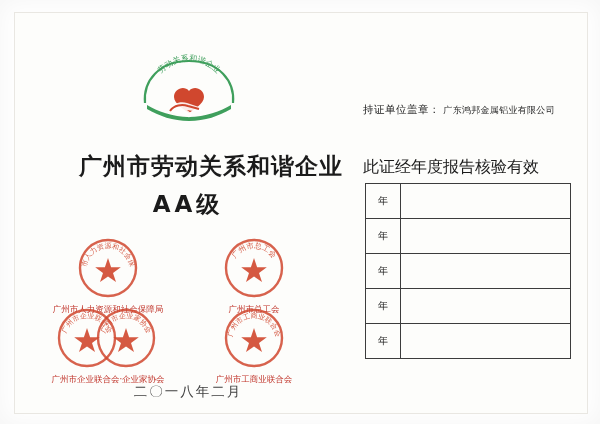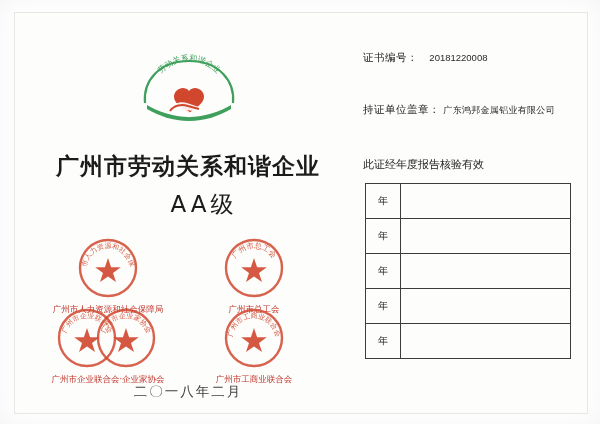--- a/index.html
+++ b/index.html
@@ -54,36 +54,36 @@
     width: 120px;
     height: 80px;
   }
   .emblem svg { display: block; }
 
   .title-main {
     position: absolute;
     left: 0;
     top: 120px;
     width: 310px;
-    text-align: center;
+    text-align: right;
     font-family: "DejaVu Sans", sans-serif;
     font-size: 23px;
     font-weight: bold;
     color: #1b1b1b;
     letter-spacing: 1px;
   }
   .title-grade {
     position: absolute;
-    left: 16px;
+    left: 0;
     top: 158px;
     width: 310px;
     text-align: center;
     font-family: "DejaVu Sans", sans-serif;
     font-size: 23px;
-    font-weight: normal;
+    font-weight: bold;
     color: #1b1b1b;
     letter-spacing: 4px;
   }
 
   
   .seals {
     position: absolute;
     left: 0;
     top: 206px;
     width: 310px;
@@ -139,21 +139,21 @@
     letter-spacing: 0.3px;
   }
   .field-value-num {
     margin-left: 8px;
     font-family: "Liberation Sans", sans-serif;
     font-size: 9.5px;
     color: #2a2a2a;
   }
   #row-cert-no { left: 0; top: 20px; }
   #row-holder  { left: 0; top: 72px; }
-  #row-annual  { left: 0; top: 126px; font-size: 11px; }
+  #row-annual  { left: 0; top: 126px; font-size: 16px; }
 
   
   .verif-table {
     position: absolute;
     left: 2px;
     top: 152px;
     width: 206px;
     border-collapse: collapse;
     table-layout: fixed;
   }
@@ -269,24 +269,20 @@
           <div class="seal-label">广州市工商业联合会</div>
         </div>
 
       </div>
 
       <div class="date-line">二〇一八年二月</div>
     </div>
 
     <div class="right">
 
-      <div class="field-row" id="row-cert-no">
-        <span class="field-label">证书编号：</span>
-        <span class="field-value-num">20181220008</span>
-      </div>
 
       <div class="field-row" id="row-holder">
         <span class="field-label">持证单位盖章：</span>
         <span class="field-value">广东鸿邦金属铝业有限公司</span>
       </div>
 
       <div class="field-row" id="row-annual">此证经年度报告核验有效</div>
 
       <table class="verif-table">
         <tbody>

